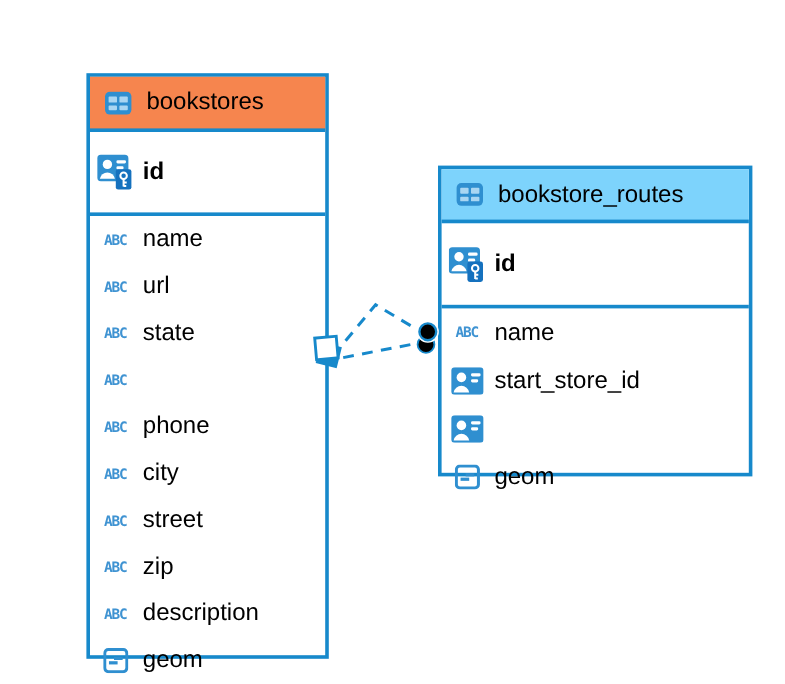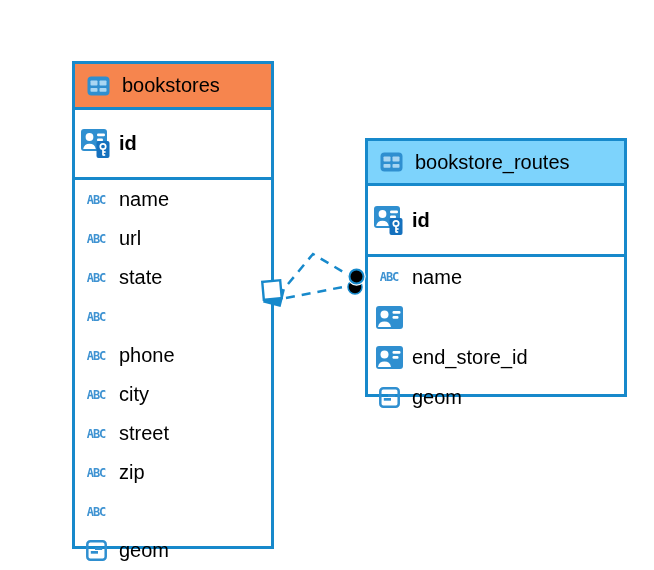--- a/index.html
+++ b/index.html
@@ -98,20 +98,21 @@
     <div class="col">
       <span class="ic abc">ABC</span>
       <span class="lbl">street</span>
     </div>
     <div class="col">
       <span class="ic abc">ABC</span>
       <span class="lbl">zip</span>
     </div>
     <div class="col">
       <span class="ic abc">ABC</span>
+      <span class="lbl">description</span>
     </div>
     <div class="col">
       <span class="ic">
         <svg width="21" height="21" viewBox="0 0 21 21">
           <rect x="1.3" y="1.3" width="18.4" height="18.4" rx="3" fill="none" stroke="#2F8FD0" stroke-width="2.5"></rect>
           <rect x="4.8" y="11" width="7.2" height="2.7" fill="#2F8FD0"></rect>
           <rect x="9" y="7.3" width="7.2" height="2.7" fill="#2F8FD0"></rect>
         </svg>
       </span>
       <span class="lbl">geom</span>
@@ -157,32 +158,32 @@
     <div class="col">
       <span class="ic">
         <svg width="27" height="23" viewBox="0 0 27 23">
           <rect x="0" y="0" width="27" height="23" rx="3" fill="#2F8FD0"></rect>
           <circle cx="8.5" cy="8.5" r="4" fill="#fff"></circle>
           <path d="M2 21 a6.6 6.6 0 0 1 13 0 z" fill="#fff"></path>
           <rect x="16.5" y="5" width="8" height="2.8" rx="1.2" fill="#fff"></rect>
           <rect x="16.5" y="10" width="6" height="2.8" rx="1.2" fill="#fff"></rect>
         </svg>
       </span>
+      <span class="lbl">start_store_id</span>
     </div>
     <div class="col">
       <span class="ic">
         <svg width="27" height="23" viewBox="0 0 27 23">
           <rect x="0" y="0" width="27" height="23" rx="3" fill="#2F8FD0"></rect>
           <circle cx="8.5" cy="8.5" r="4" fill="#fff"></circle>
           <path d="M2 21 a6.6 6.6 0 0 1 13 0 z" fill="#fff"></path>
           <rect x="16.5" y="5" width="8" height="2.8" rx="1.2" fill="#fff"></rect>
           <rect x="16.5" y="10" width="6" height="2.8" rx="1.2" fill="#fff"></rect>
         </svg>
       </span>
-      <span class="lbl">end_store_id</span>
     </div>
     <div class="col">
       <span class="ic">
         <svg width="21" height="21" viewBox="0 0 21 21">
           <rect x="1.3" y="1.3" width="18.4" height="18.4" rx="3" fill="none" stroke="#2F8FD0" stroke-width="2.5"></rect>
           <rect x="4.8" y="11" width="7.2" height="2.7" fill="#2F8FD0"></rect>
           <rect x="9" y="7.3" width="7.2" height="2.7" fill="#2F8FD0"></rect>
         </svg>
       </span>
       <span class="lbl">geom</span>

